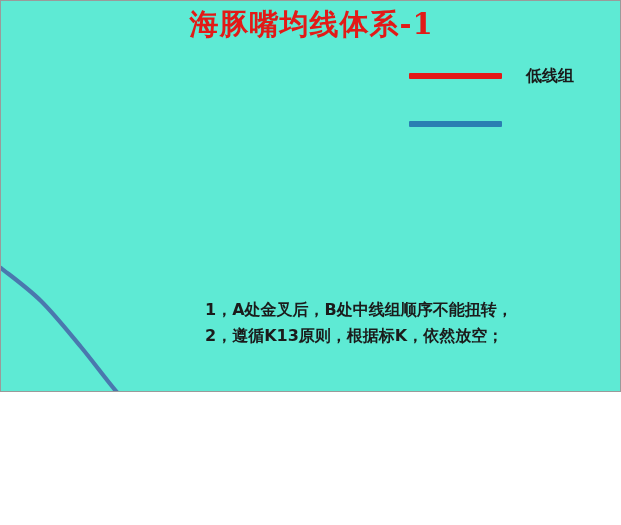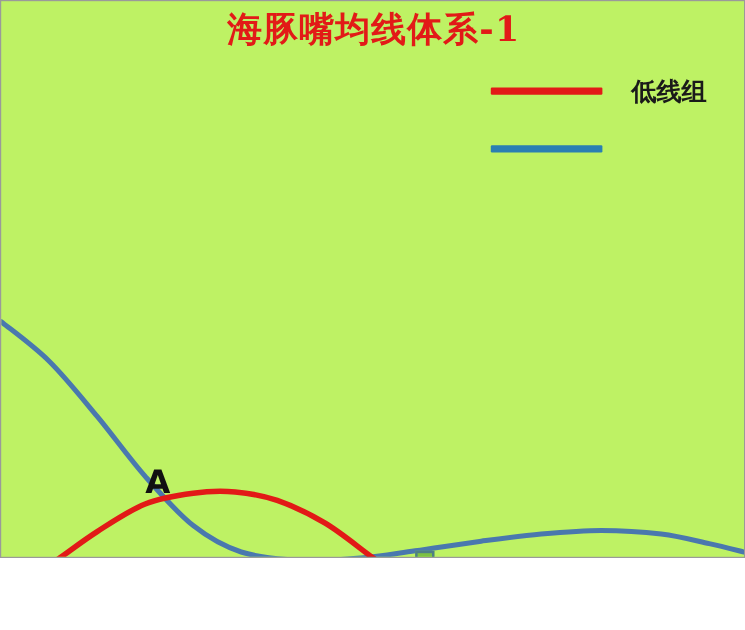--- a/index.html
+++ b/index.html
@@ -6,22 +6,22 @@
     margin: 0;
     padding: 0;
     background: #ffffff;
   }
   body {
     font-family: "Liberation Sans", "DejaVu Sans", sans-serif;
   }
   #stage {
     position: relative;
     width: 621px;
-    height: 465px;
-    background: #bef264;
+    height: 392px;
+    background: #5eead4;
     border: 1px solid #9a9a9a;
     box-sizing: border-box;
     overflow: hidden;
   }
   #chart-title {
     position: absolute;
     left: 0;
     top: 4px;
     width: 621px;
     text-align: center;
@@ -51,21 +51,21 @@
     width: 93px;
     height: 6px;
     border-radius: 1px;
   }
   .legend-swatch.low { background: #e21a17; }
   .legend-swatch.mid { background: #2a7fb2; }
   .legend-label {
     margin-left: 24px;
     font-family: "DejaVu Sans", "Liberation Sans", sans-serif;
     font-weight: bold;
-    font-size: 21px;
+    font-size: 16px;
     color: #1a1a1a;
     white-space: nowrap;
   }
   #annotation {
     position: absolute;
     left: 204px;
     top: 296px;
     width: 410px;
     font-family: "DejaVu Sans", "Liberation Sans", sans-serif;
     font-weight: bold;
@@ -112,20 +112,22 @@
     <div class="legend-row" id="legend-row-low">
       <span class="legend-swatch low"></span>
       <span class="legend-label">低线组</span>
     </div>
     <div class="legend-row" id="legend-row-mid">
       <span class="legend-swatch mid"></span>
     </div>
   </div>
 
   <div id="annotation">
+    <div>1，A处金叉后，B处中线组顺序不能扭转，</div>
+    <div>2，遵循K13原则，根据标K，依然放空；</div>
   </div>
 
   <svg id="curves" width="621" height="525" viewBox="0 0 621 525">
     <path id="path-mid" fill="none" stroke="#4a78ae" stroke-width="4.2" stroke-linecap="round" stroke-linejoin="round" d="M 0 267 C 6.67 272.50, 26.67 286.83, 40 300 C 53.33 313.17, 66.67 330.00, 80 346 C 93.33 362.00, 106.67 380.83, 120 396 C 133.33 411.17, 146.67 426.50, 160 437 C 173.33 447.50, 185.00 454.17, 200 459 C 215.00 463.83, 233.33 465.17, 250 466 C 266.67 466.83, 284.17 465.33, 300 464 C 315.83 462.67, 328.33 460.33, 345 458 C 361.67 455.67, 382.50 452.33, 400 450 C 417.50 447.67, 433.33 445.50, 450 444 C 466.67 442.50, 483.33 441.00, 500 441 C 516.67 441.00, 535.00 442.17, 550 444 C 565.00 445.83, 578.50 449.50, 590 452 C 601.50 454.50, 614.17 457.83, 619 459"></path>
     <path id="path-low" fill="none" stroke="#e21a17" stroke-width="4.6" stroke-linecap="round" stroke-linejoin="round" d="M 0 495 C 6.67 490.83, 26.67 478.83, 40 470 C 53.33 461.17, 66.67 450.50, 80 442 C 93.33 433.50, 106.67 424.33, 120 419 C 133.33 413.67, 147.50 411.67, 160 410 C 172.50 408.33, 183.33 408.00, 195 409 C 206.67 410.00, 217.50 411.67, 230 416 C 242.50 420.33, 256.67 427.00, 270 435 C 283.33 443.00, 297.50 455.00, 310 464 C 322.50 473.00, 335.00 481.67, 345 489 C 355.00 496.33, 363.17 503.00, 370 508 C 376.83 513.00, 383.33 517.17, 386 519"></path>
   </svg>
 
   <div id="candle-marker"></div>
 
   <div class="point-label" id="label-a">A</div>

